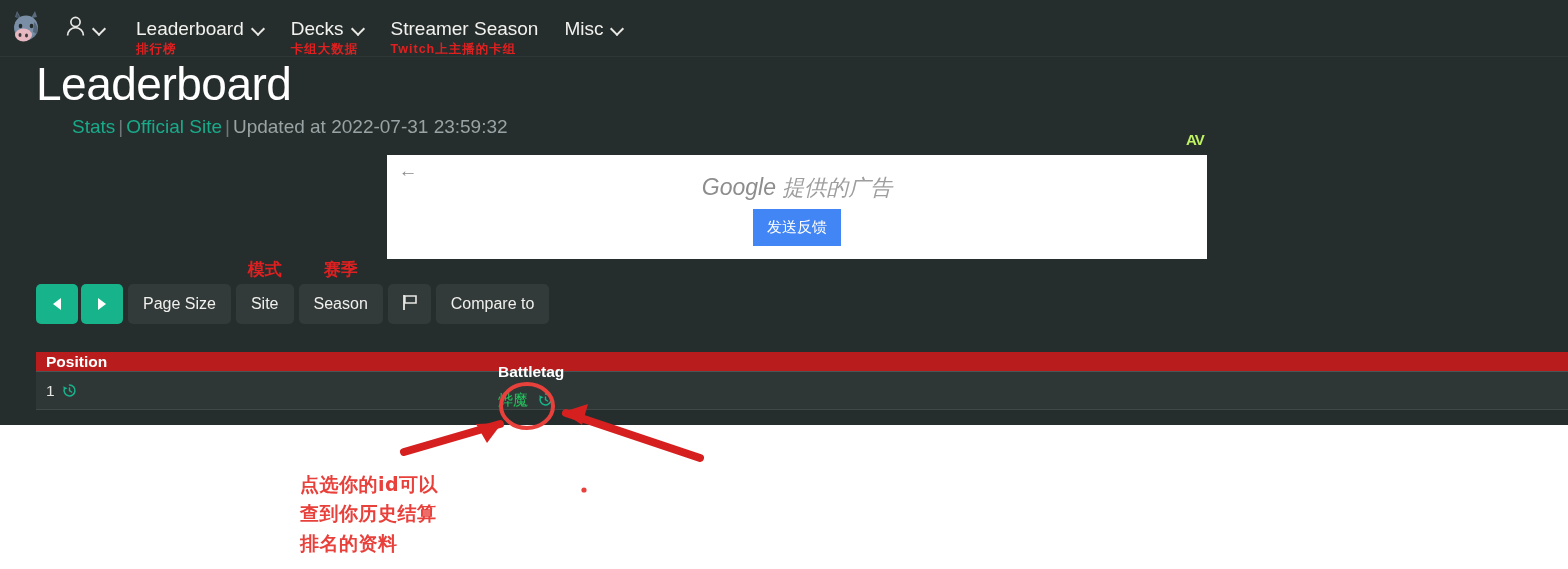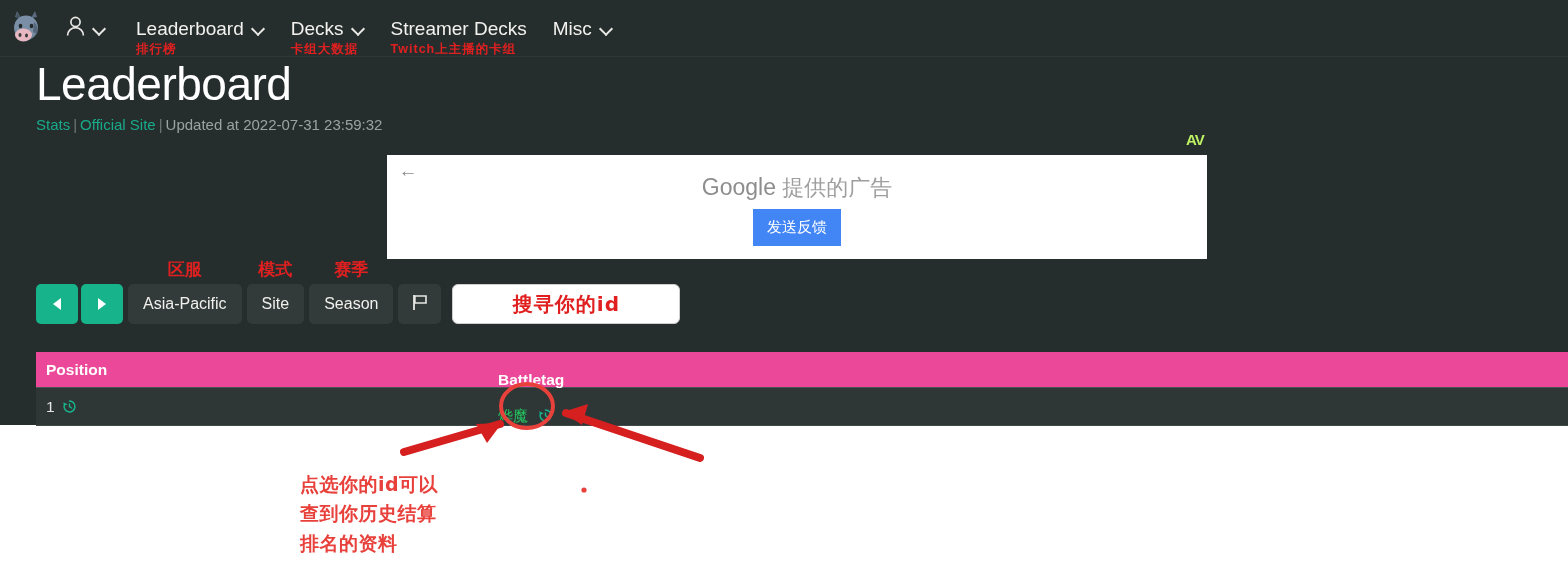--- a/index.html
+++ b/index.html
@@ -52,38 +52,38 @@
     letter-spacing:1px;
   }
 
   
   #titlewrap { position:absolute; left:36px; top:60px; }
   #title {
     color:#ffffff; font-size:46px; font-weight:normal; line-height:1.05;
     letter-spacing:-0.5px;
   }
   #subtitle {
-    margin-top:8px; font-size:15px; color:#9aa3a3;
+    margin-top:8px; font-size:19px; color:#9aa3a3;margin-left:36px;
   }
   #subtitle a { color:#18ab8a; text-decoration:none; cursor:pointer; }
   #subtitle .sep { color:#6f7878; padding:0 3px; }
 
   
   #ad {
     position:absolute; left:387px; top:155px; width:820px; height:104px;
     background:#ffffff;
   }
   #ad-back {
     position:absolute; left:10px; top:5px; width:22px; height:22px;
     color:#8a8a8a; font-size:19px; line-height:22px; text-align:center;
     cursor:pointer;
   }
   #ad-title {
     position:absolute; left:0; top:18px; width:100%;
-    text-align:center; font-size:22px; color:#9e9e9e;
+    text-align:center; font-size:22px; color:#9e9e9e;font-style:italic;
   }
   #ad-title b { color:#8d8d8d; font-weight:normal; font-size:23px; }
   #ad-buttons {
     position:absolute; left:0; top:54px; width:100%;
     display:flex; justify-content:center; align-items:stretch; gap:8px;
   }
   #ad-feedback {
     background:#4285f4; color:#ffffff; font-size:15px;
     padding:8px 13px; border:1px solid #4285f4; cursor:pointer;
     display:flex; align-items:center;
@@ -145,21 +145,21 @@
     margin-left:6px; cursor:text;
   }
   #searchbox span {
     color:#e02020; font-size:20px; font-weight:bold;
     font-family:"DejaVu Sans", sans-serif; letter-spacing:1px;
   }
 
   
   #table { position:absolute; left:36px; top:352px; width:1532px; }
   #thead {
-    height:36px; background:#ec4899;
+    height:20px; background:#b91c1c;
     display:flex; align-items:center;
     border-bottom:1px solid #4c5555;
   }
   #thead .th {
     color:#ffffff; font-size:15.5px; font-weight:bold;
   }
   .col-pos { width:462px; padding-left:10px; }
   .col-tag { flex:1;margin-top:20px; }
   .trow {
     height:38px; background:#2f3636;
@@ -228,21 +228,21 @@
       <span class="nav-ann">排行榜</span>
     </div>
 
     <div class="nav-item">
       <span>Decks</span>
       <span class="chev"></span>
       <span class="nav-ann">卡组大数据</span>
     </div>
 
     <div class="nav-item">
-      <span>Streamer Decks</span>
+      <span>Streamer Season</span>
       <span class="nav-ann">Twitch上主播的卡组</span>
     </div>
 
     <div class="nav-item">
       <span>Misc</span>
       <span class="chev"></span>
     </div>
   </div>
 
   <div id="titlewrap">
@@ -257,49 +257,50 @@
   <div id="toolbar">
     <div class="pager">
       <div class="pbtn">
         <span class="tri-l"></span>
       </div>
       <div class="pbtn">
         <span class="tri-r"></span>
       </div>
     </div>
 
-
     <div class="tbtn">
-      <span class="tool-ann">区服</span>
-      <span>Asia-Pacific</span>
-    </div>
+      <span>Page Size</span>
+    </div>
+
 
     <div class="tbtn">
       <span class="tool-ann">模式</span>
       <span>Site</span>
     </div>
 
     <div class="tbtn">
       <span class="tool-ann">赛季</span>
       <span>Season</span>
     </div>
 
     <div class="tbtn icon-only">
       <span>
         <svg width="19" height="19" viewBox="0 0 19 19">
           <path d="M4 2 V17" stroke="#e8e8e4" stroke-width="1.8" fill="none"></path>
           <path d="M4.9 3 H16 V10 H4.9 Z" stroke="#e8e8e4" stroke-width="1.6" fill="none"></path>
         </svg>
       </span>
     </div>
 
-
-    <div id="searchbox">
-      <span>搜寻你的id</span>
-    </div>
+    <div class="tbtn">
+      <span class="tool-ann two-line">与多久之前的排
+名变动比较</span>
+      <span>Compare to</span>
+    </div>
+
   </div>
 
   <div id="table">
     <div id="thead">
       <div class="th col-pos">Position</div>
       <div class="th col-tag">Battletag</div>
     </div>
     <div class="trow">
       <div class="td col-pos">
         <span>1</span>

